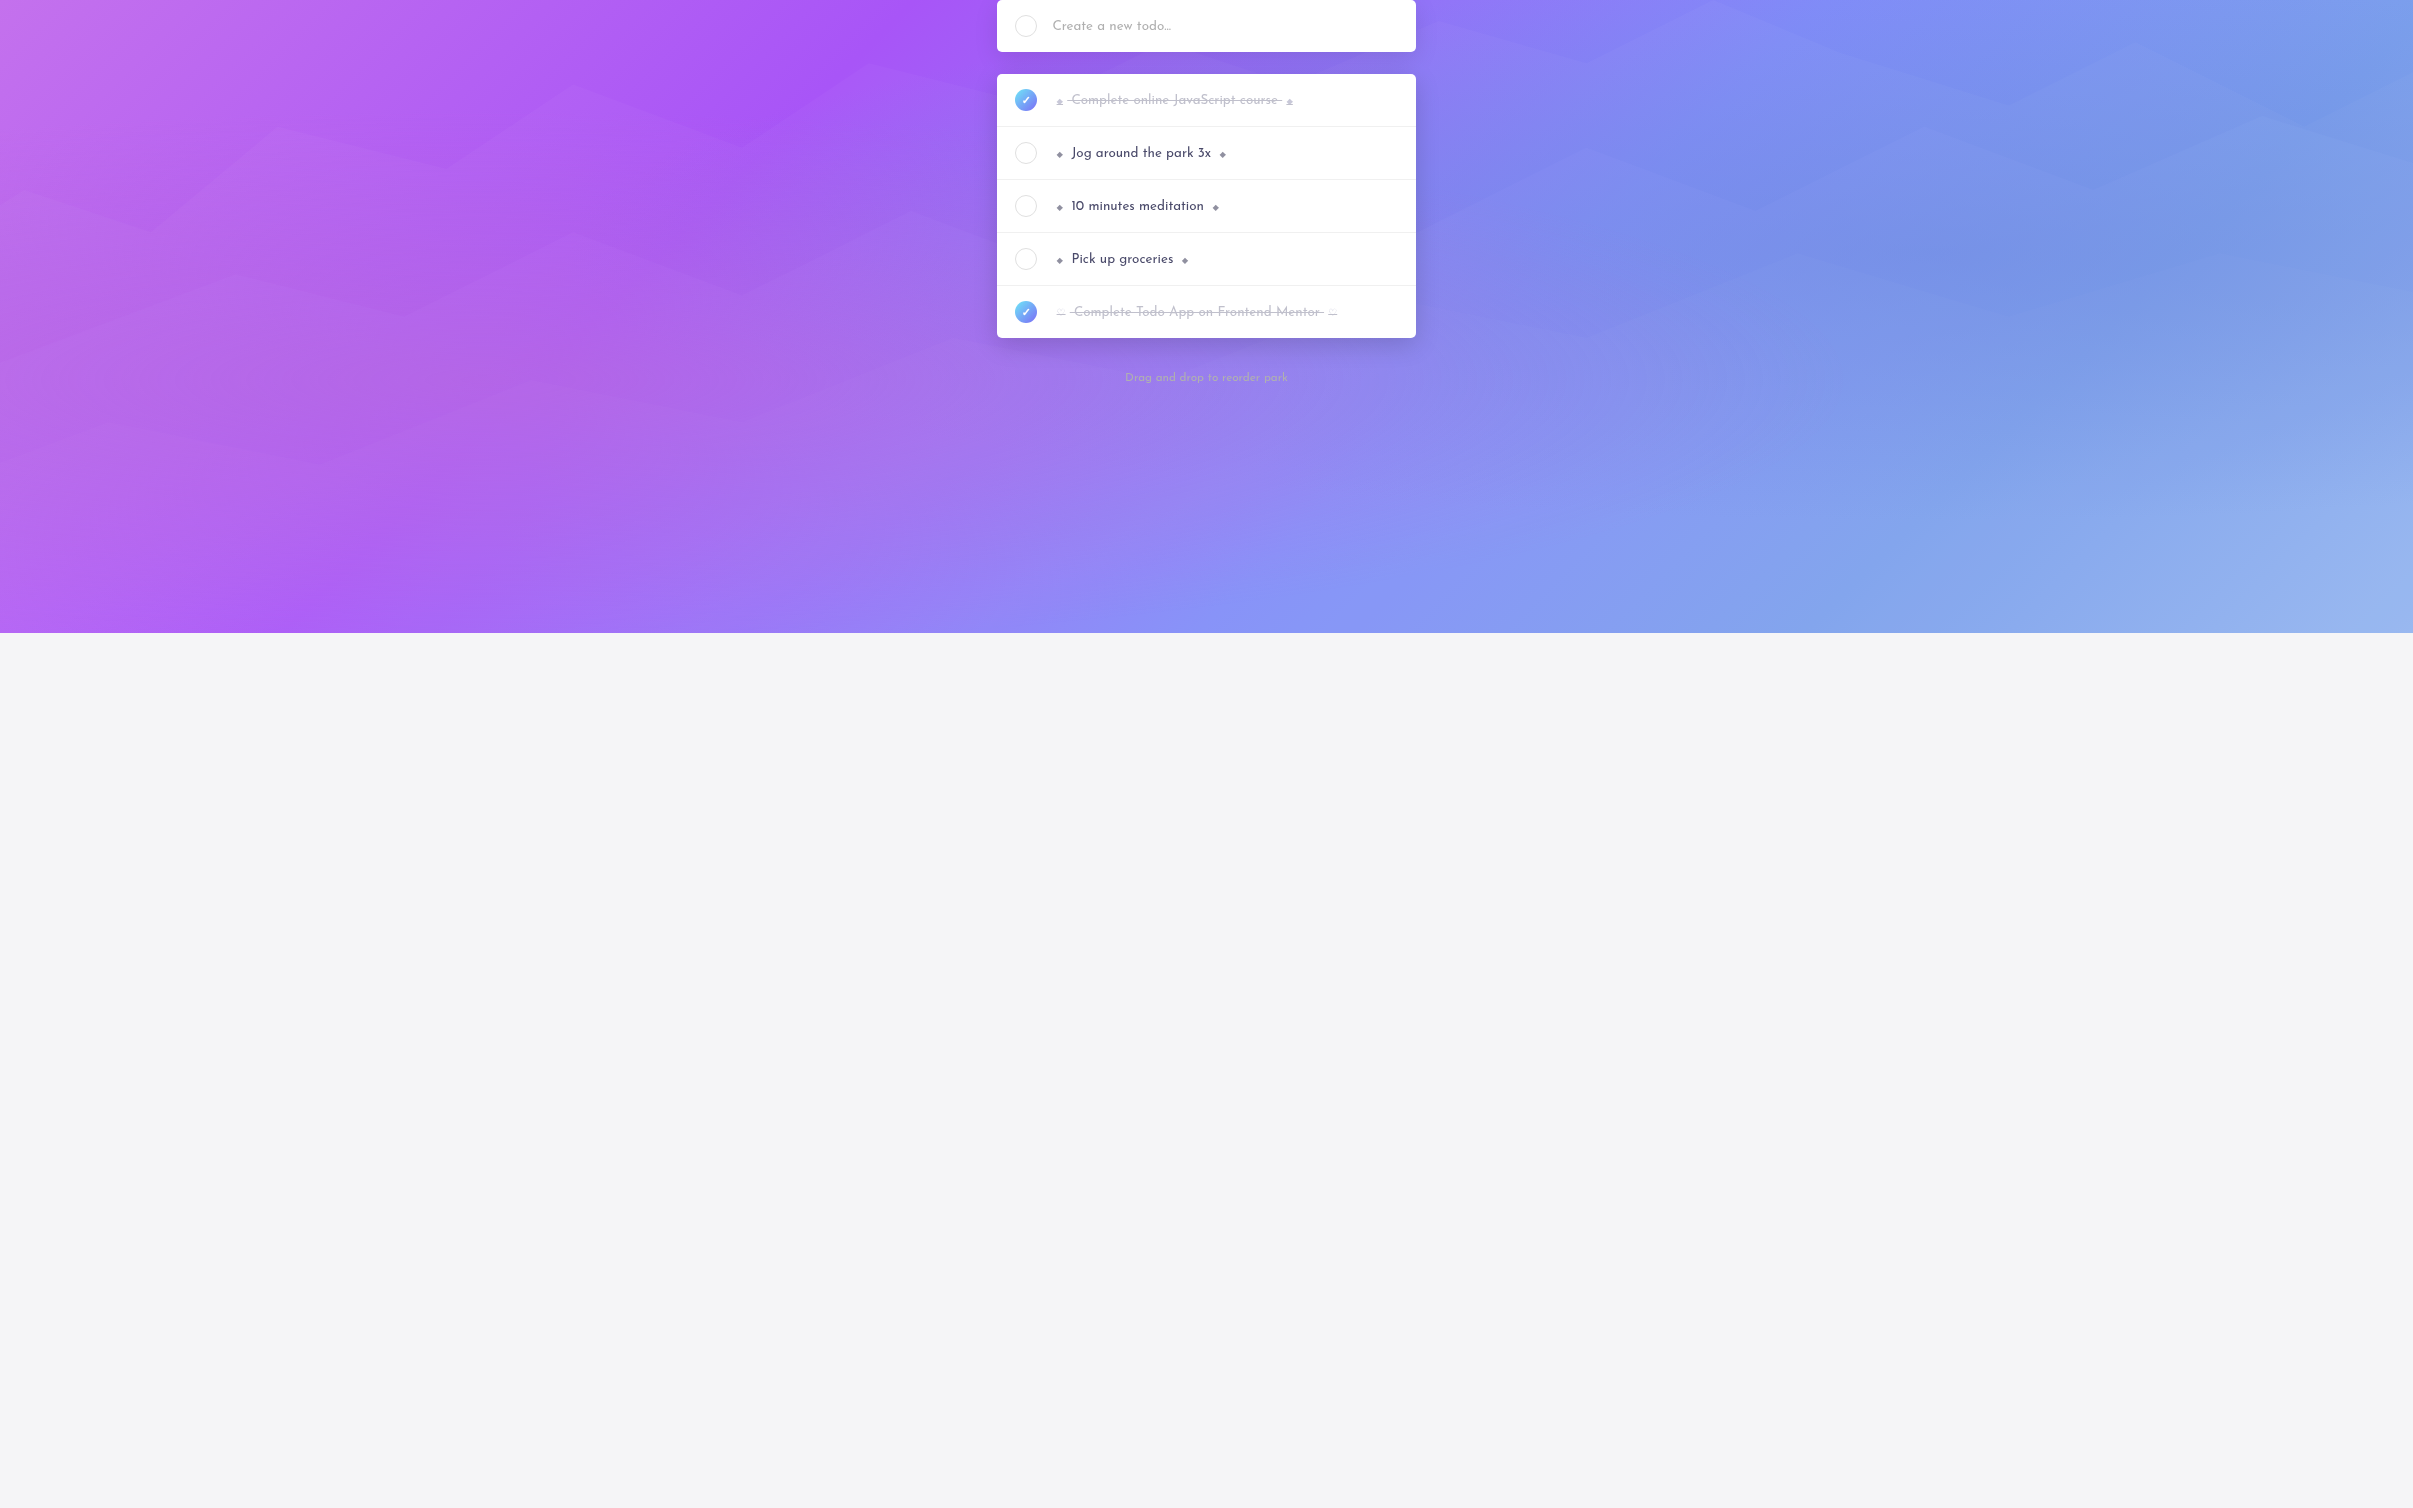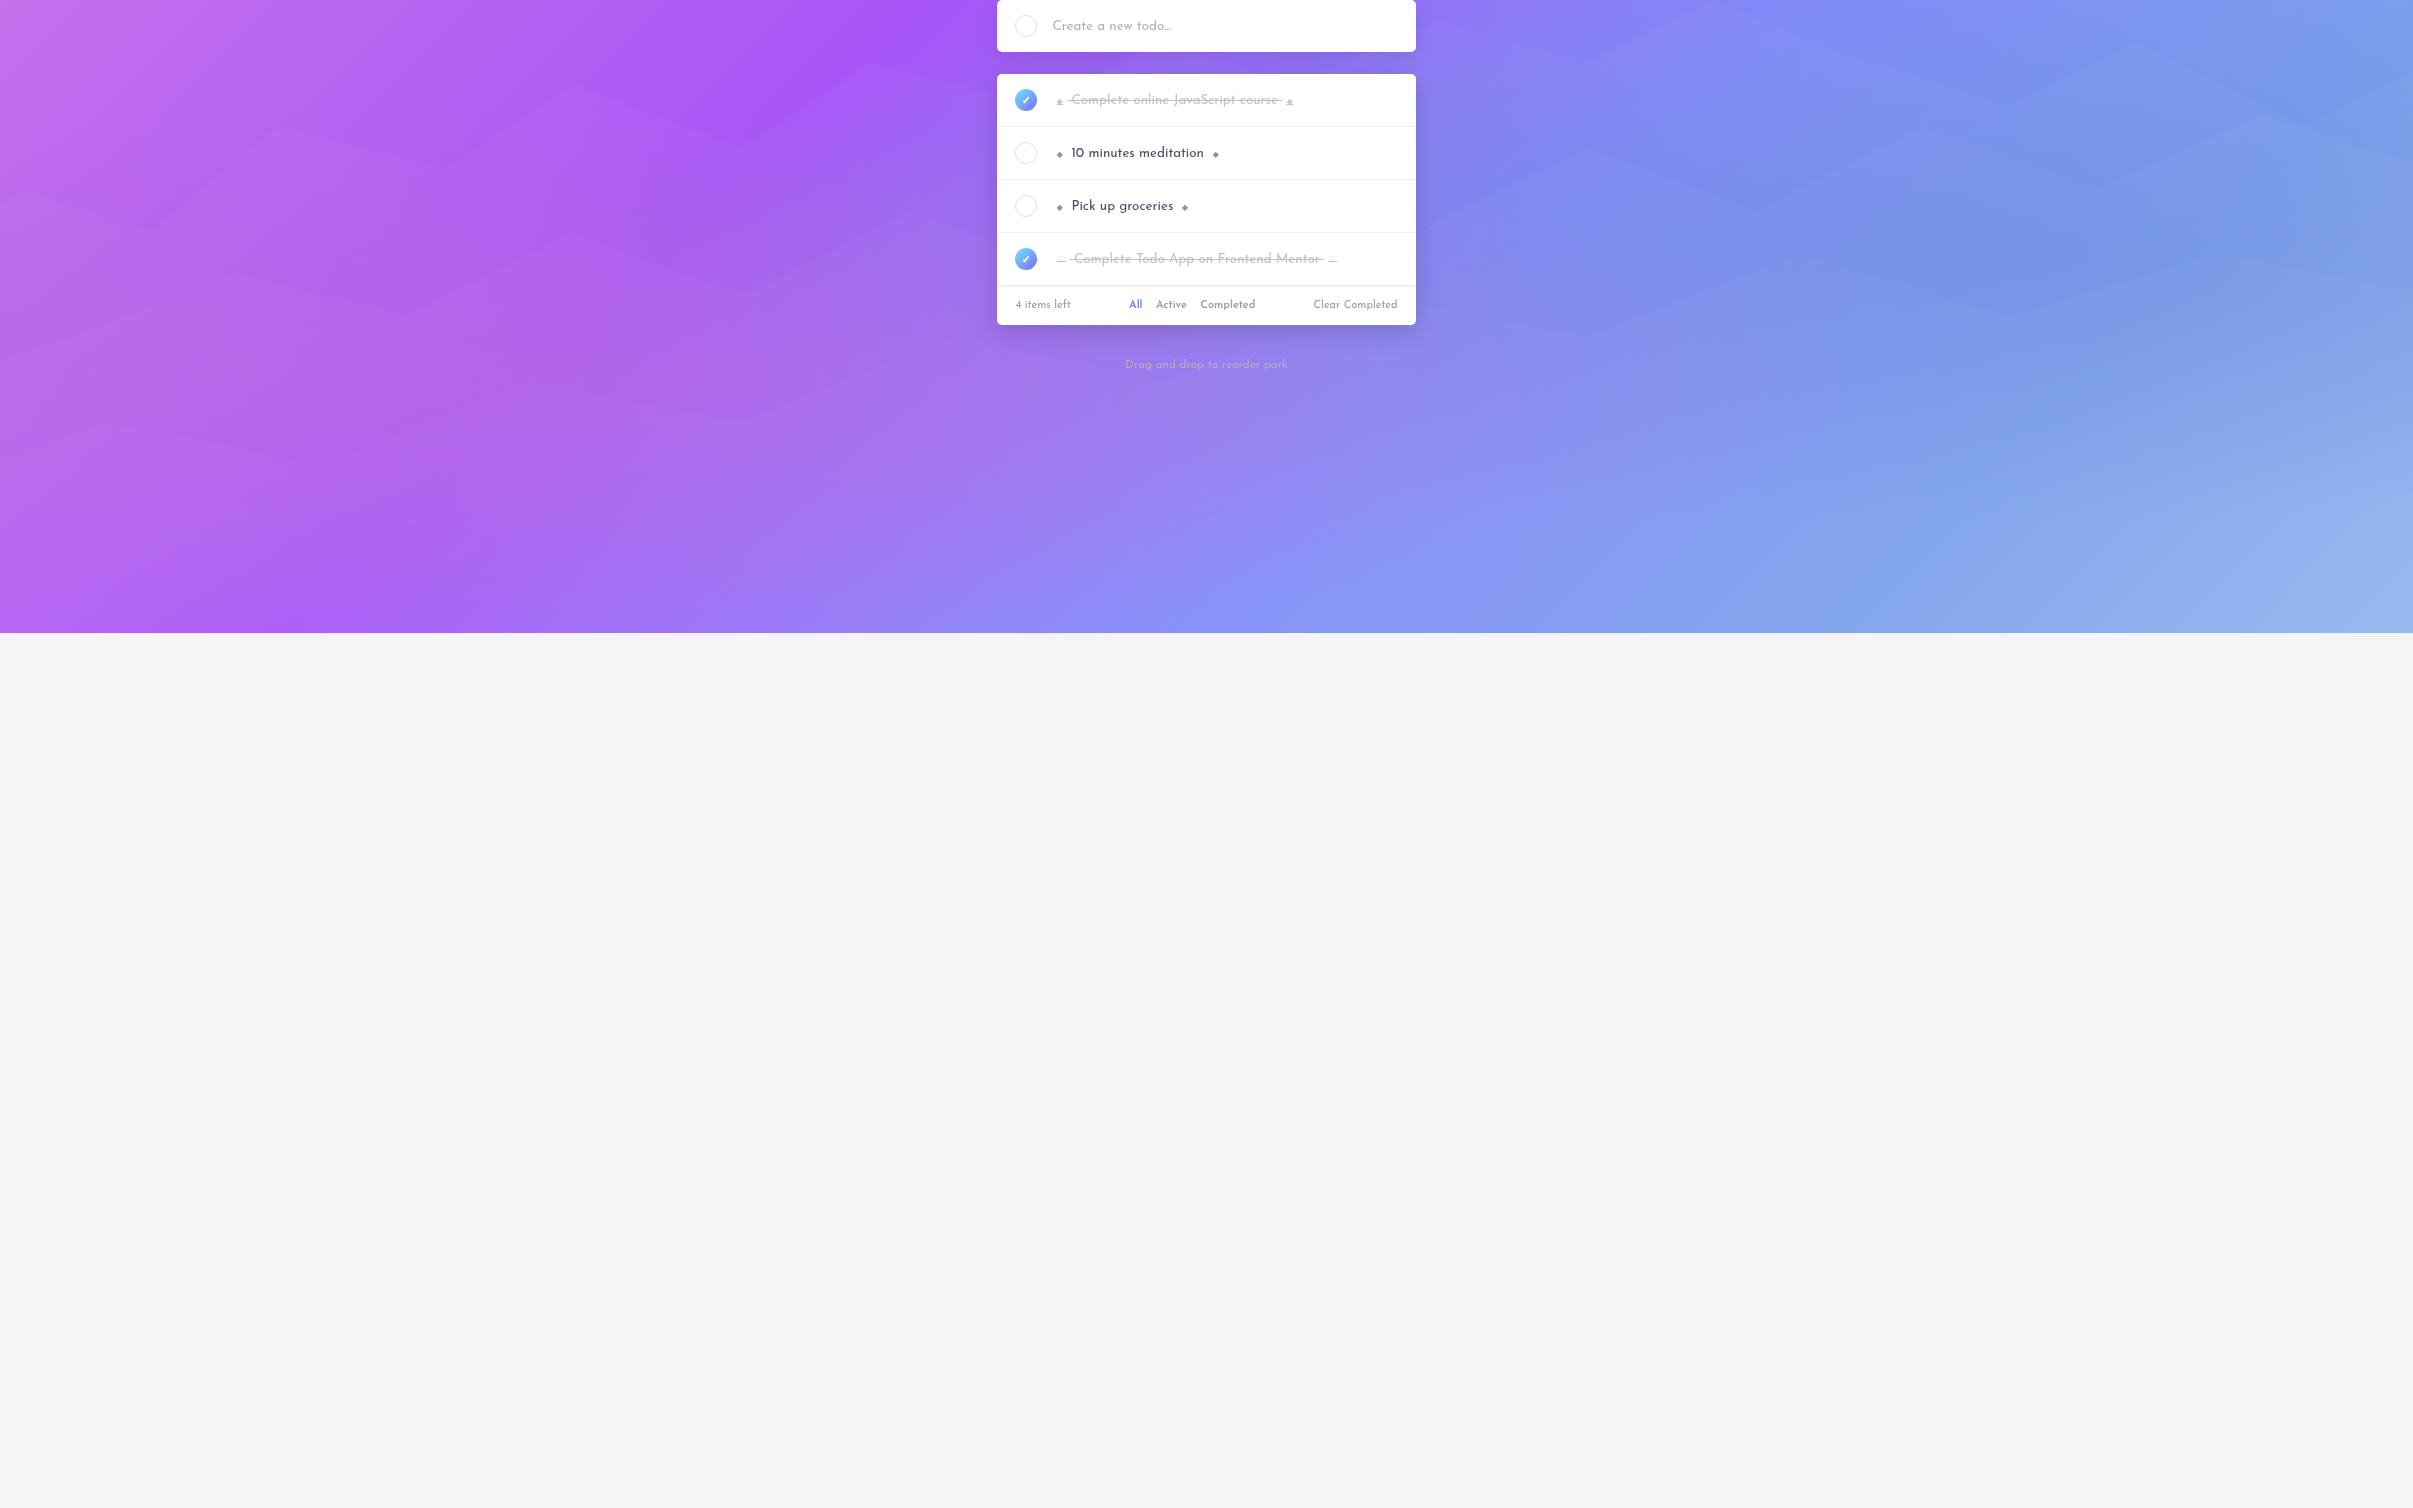--- a/index.html
+++ b/index.html
@@ -263,20 +263,28 @@
 
     <div class="todo-item">
       <div class="todo-checkbox checked"></div>
       <span class="todo-text completed">
         <span class="diamond-bullet completed">◆</span>
         Complete online JavaScript course
         <span class="diamond-bullet completed">◆</span>
       </span>
     </div>
 
+    <div class="todo-item">
+      <div class="todo-checkbox"></div>
+      <span class="todo-text">
+        <span class="diamond-bullet">◆</span>
+        Jog around the park 3x
+        <span class="diamond-bullet">◆</span>
+      </span>
+    </div>
 
     <div class="todo-item">
       <div class="todo-checkbox"></div>
       <span class="todo-text">
         <span class="diamond-bullet">◆</span>
         10 minutes meditation
         <span class="diamond-bullet">◆</span>
       </span>
     </div>
 
@@ -292,26 +300,17 @@
 
     <div class="todo-item">
       <div class="todo-checkbox checked"></div>
       <span class="todo-text completed">
         <span class="heart-bullet">♡</span>
         Complete Todo App on Frontend Mentor
         <span class="heart-bullet">♡</span>
       </span>
     </div>
 
-    <div class="todo-footer">
-      <span class="items-left">4 items left</span>
-      <div class="filter-buttons">
-        <button class="filter-btn active">All</button>
-        <button class="filter-btn">Active</button>
-        <button class="filter-btn">Completed</button>
-      </div>
-      <button class="clear-completed">Clear Completed</button>
-    </div>
   </div>
 
   <p class="drag-hint">Drag and drop to reorder park</p>
 </div>
 
 
 </body></html>

